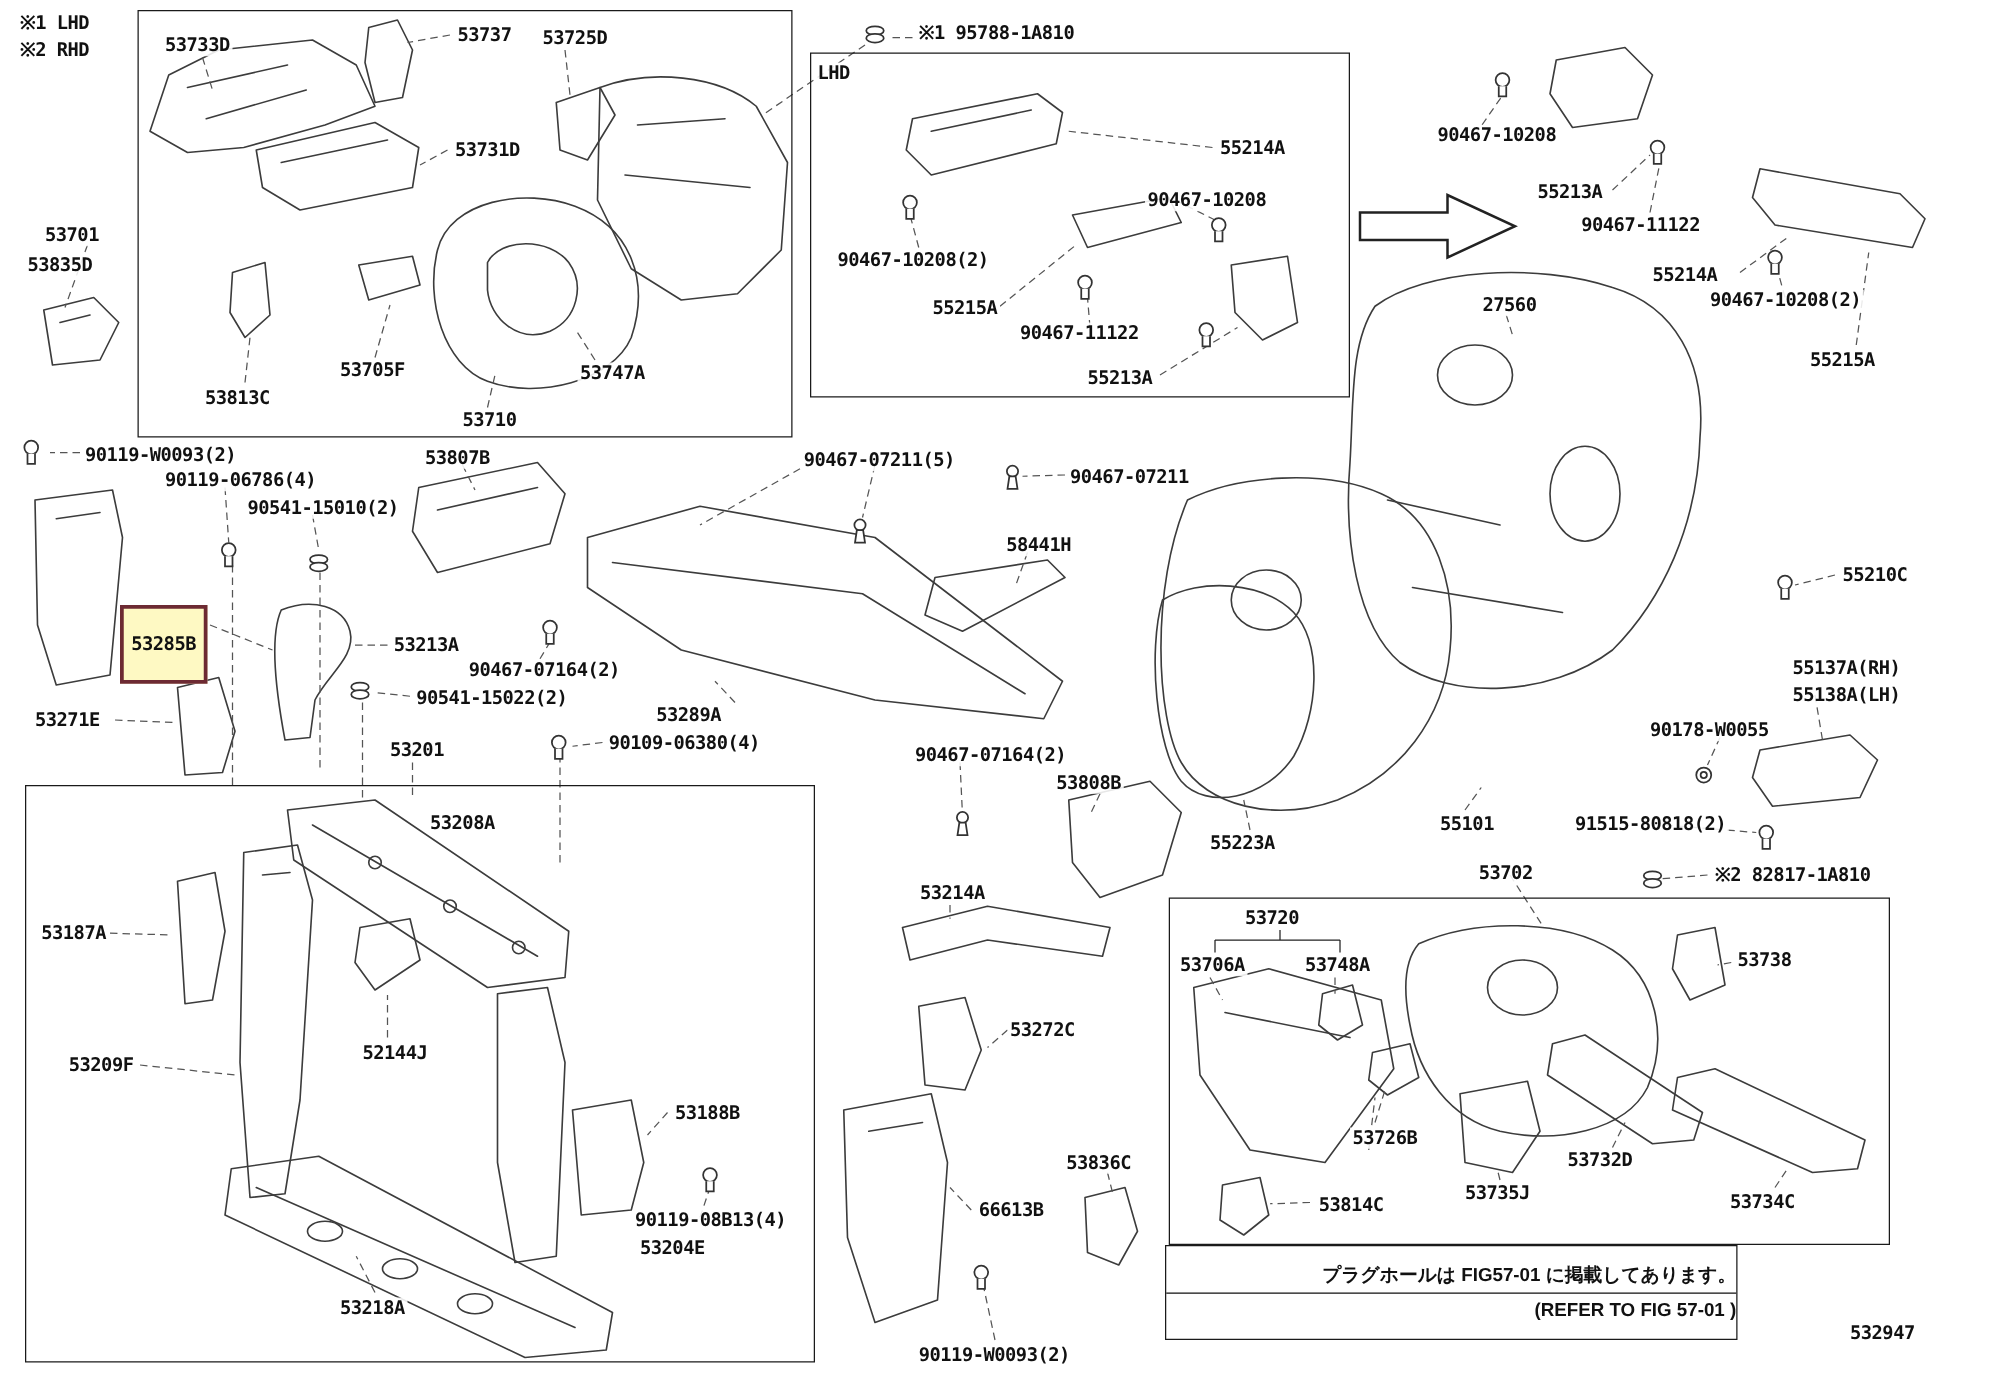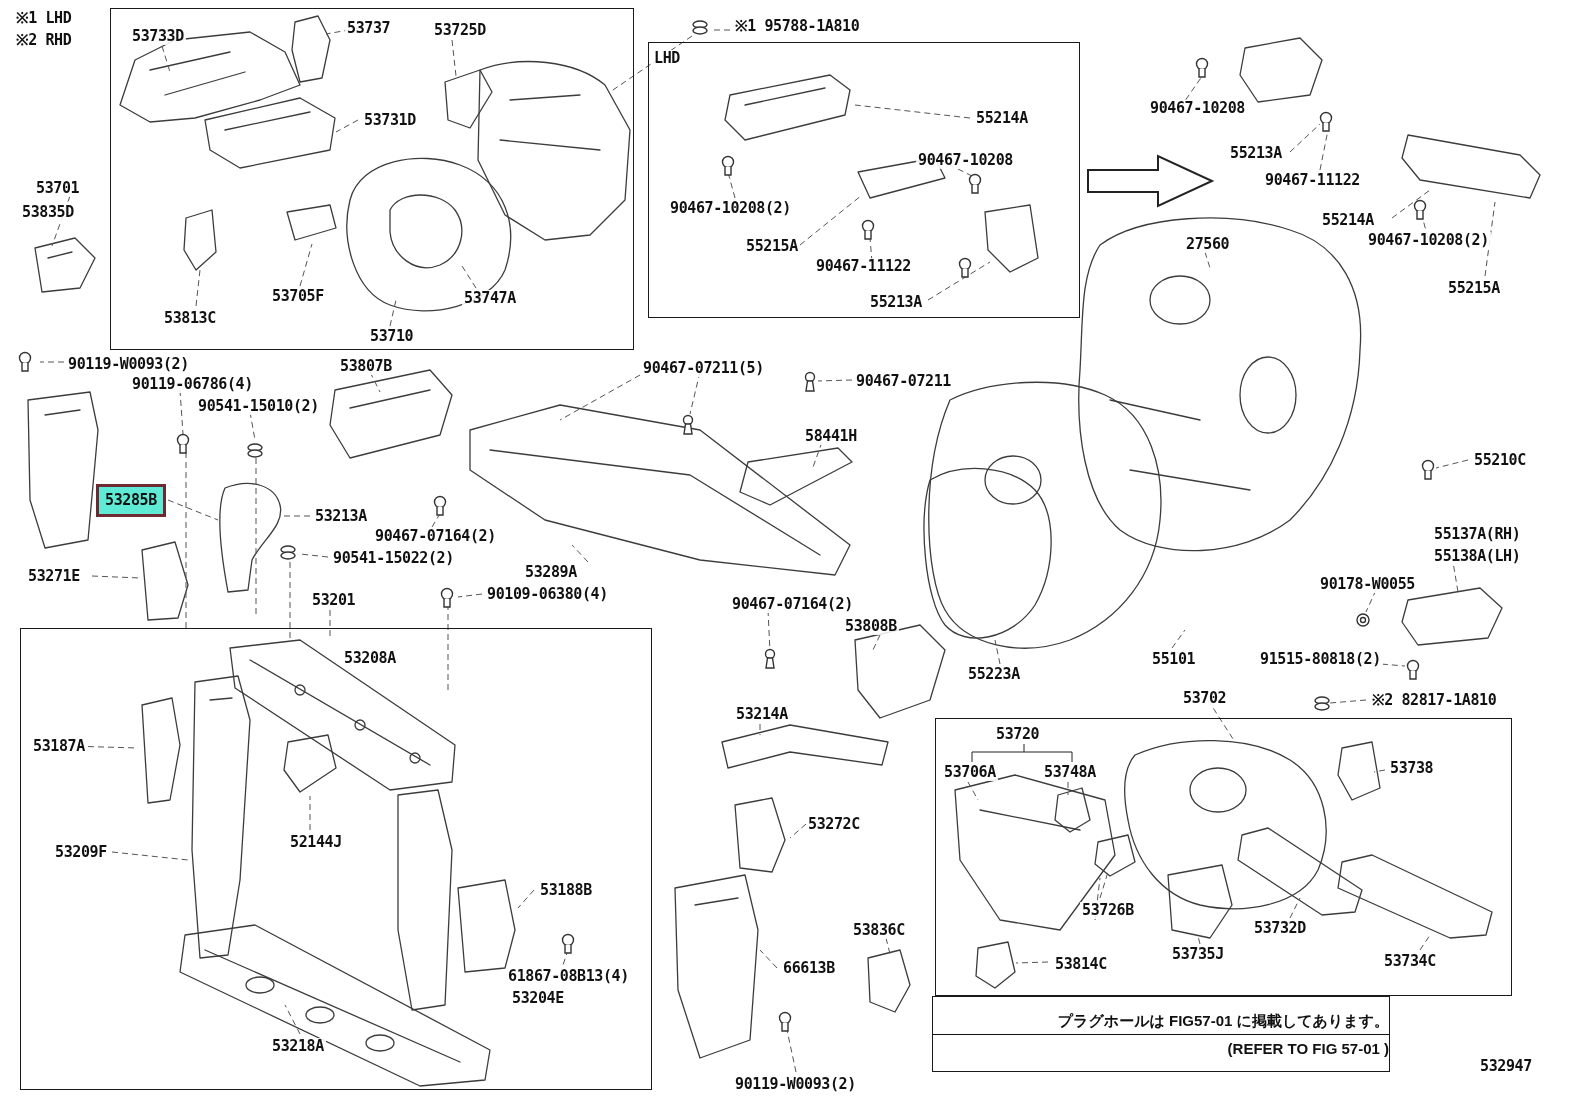--- a/index.html
+++ b/index.html
@@ -3,21 +3,21 @@
 <meta charset="utf-8">
 <style>
   *{margin:0;padding:0;box-sizing:border-box}
   html,body{background:#ffffff}
   #canvas{position:relative;width:1592px;height:1099px;background:#fff;overflow:hidden;
     font-family:"DejaVu Sans Mono","Liberation Mono",monospace;color:#111}
   svg.illus{position:absolute;left:0;top:0;width:1592px;height:1099px;z-index:1}
   .frame{position:absolute;border:1.6px solid #1a1a1a;z-index:2;background:transparent}
   .L{position:absolute;z-index:3;font-size:15px;font-weight:700;letter-spacing:-0.4px;
      white-space:nowrap;line-height:1;background:rgba(255,255,255,.88);padding:1px 2px}
-  .L.hl{border:3px solid var(--hl,#6d2a33);padding:6px 6px;background:#5eead4}
+  .L.hl{border:3px solid var(--hl,#6d2a33);padding:21px 6px;background:#fef9c3}
   .sk{fill:none;stroke:#3c3c3c;stroke-width:1.3;stroke-linejoin:round;stroke-linecap:round}
   .dash{fill:none;stroke:#555;stroke-width:1;stroke-dasharray:6 4}
   .thin{fill:none;stroke:#222;stroke-width:1}
   .fast{fill:#fff;stroke:#333;stroke-width:1.4}
   .arrow{fill:#fff;stroke:#222;stroke-width:2}
   .note{display:flex;flex-direction:column;justify-content:center;align-items:center;
      font-family:"Liberation Sans","DejaVu Sans",sans-serif;font-size:15px;font-weight:bold;z-index:3;background:#fff}
   .note .nl{width:100%;text-align:right;line-height:1.4}
   .note .ref{border-top:1.5px solid #111;padding-top:3px;margin-top:3px}
 </style>
@@ -166,21 +166,21 @@
   <div class="frame" style="left:935px;top:718px;width:577px;height:278px"></div>
 
   <div class="frame note" style="left:932px;top:996px;width:458px;height:76px">
     <div class="nl">プラグホールは FIG57-01 に掲載してあります。</div>
     <div class="nl ref">(REFER TO FIG 57-01 )</div>
   </div>
 
   <span class="L" style="left:14px;top:10px">※1 LHD</span>
   <span class="L" style="left:14px;top:32px">※2 RHD</span>
   <span class="L" style="left:130px;top:28px">53733D</span>
-  <span class="L" style="left:345px;top:20px">53737</span>
+  <span class="L" style="left:364px;top:20px">53737</span>
   <span class="L" style="left:432px;top:22px">53725D</span>
   <span class="L" style="left:362px;top:112px">53731D</span>
   <span class="L" style="left:34px;top:180px">53701</span>
   <span class="L" style="left:20px;top:204px">53835D</span>
   <span class="L" style="left:162px;top:310px">53813C</span>
   <span class="L" style="left:270px;top:288px">53705F</span>
   <span class="L" style="left:462px;top:290px">53747A</span>
   <span class="L" style="left:368px;top:328px">53710</span>
   <span class="L" style="left:733px;top:18px">※1 95788-1A810</span>
   <span class="L" style="left:652px;top:50px">LHD</span>
@@ -233,20 +233,20 @@
   <span class="L" style="left:288px;top:834px">52144J</span>
   <span class="L" style="left:53px;top:844px">53209F</span>
   <span class="L" style="left:806px;top:816px">53272C</span>
   <span class="L" style="left:538px;top:882px">53188B</span>
   <span class="L" style="left:1080px;top:902px">53726B</span>
   <span class="L" style="left:1252px;top:920px">53732D</span>
   <span class="L" style="left:1170px;top:946px">53735J</span>
   <span class="L" style="left:1382px;top:953px">53734C</span>
   <span class="L" style="left:1053px;top:956px">53814C</span>
   <span class="L" style="left:851px;top:922px">53836C</span>
-  <span class="L" style="left:506px;top:968px">61867-08B13(4)</span>
+  <span class="L" style="left:506px;top:968px">90119-08B13(4)</span>
   <span class="L" style="left:510px;top:990px">53204E</span>
   <span class="L" style="left:781px;top:960px">66613B</span>
   <span class="L" style="left:270px;top:1038px">53218A</span>
   <span class="L" style="left:733px;top:1076px">90119-W0093(2)</span>
   <span class="L" style="left:1478px;top:1058px">532947</span>
 
 </div>
 
 </body></html>

